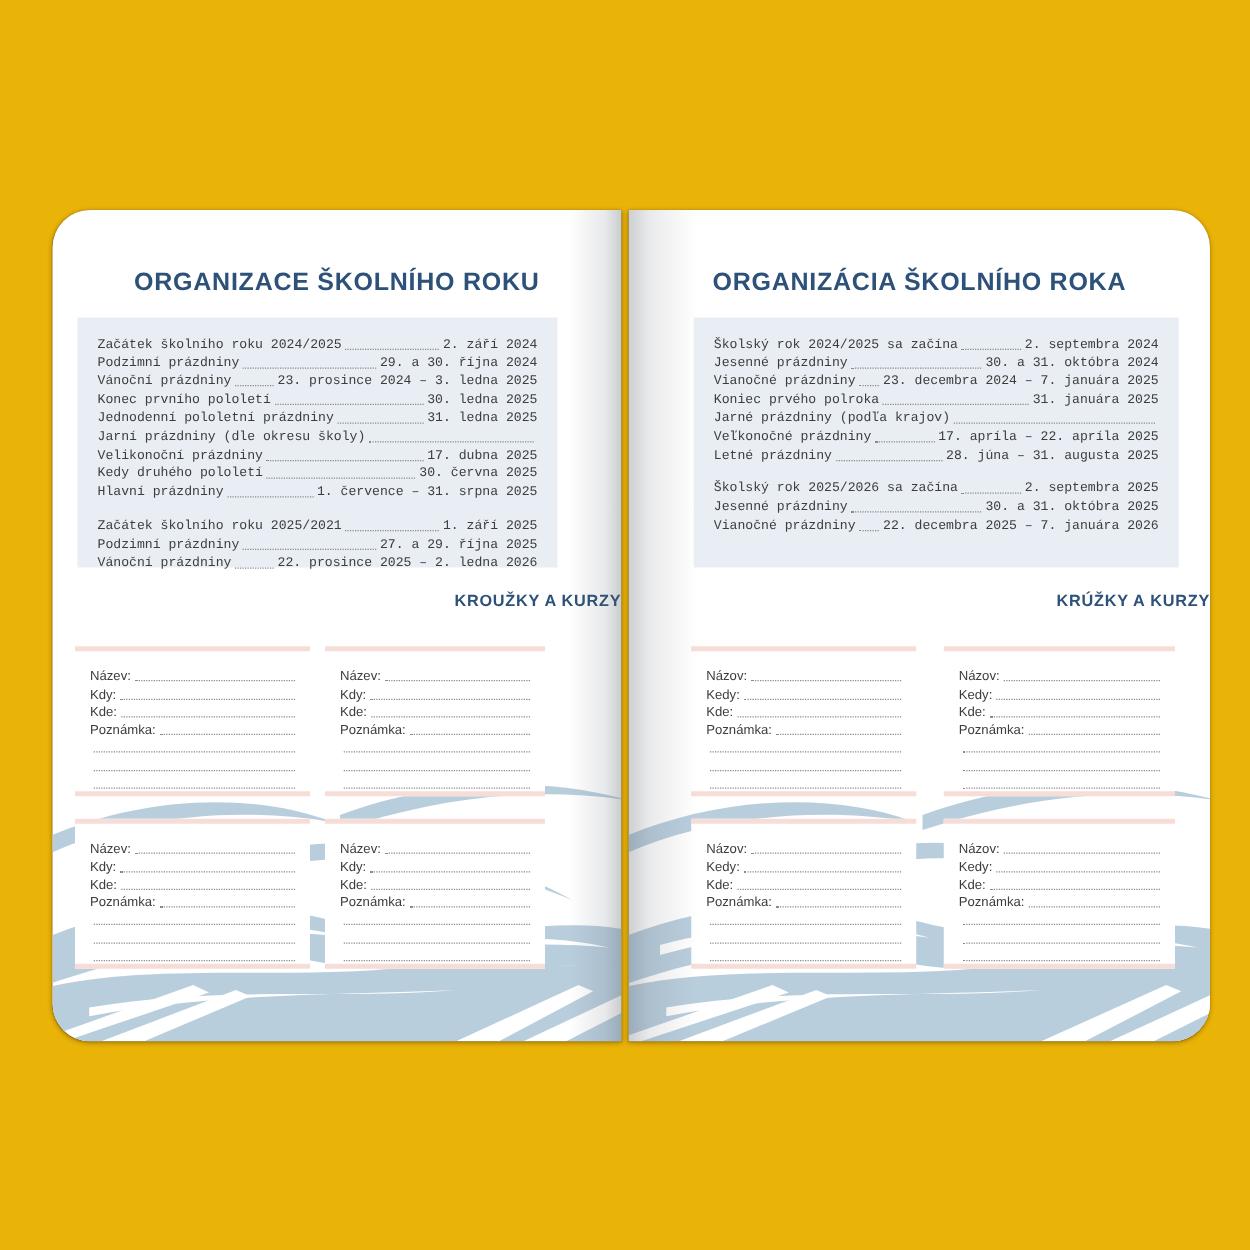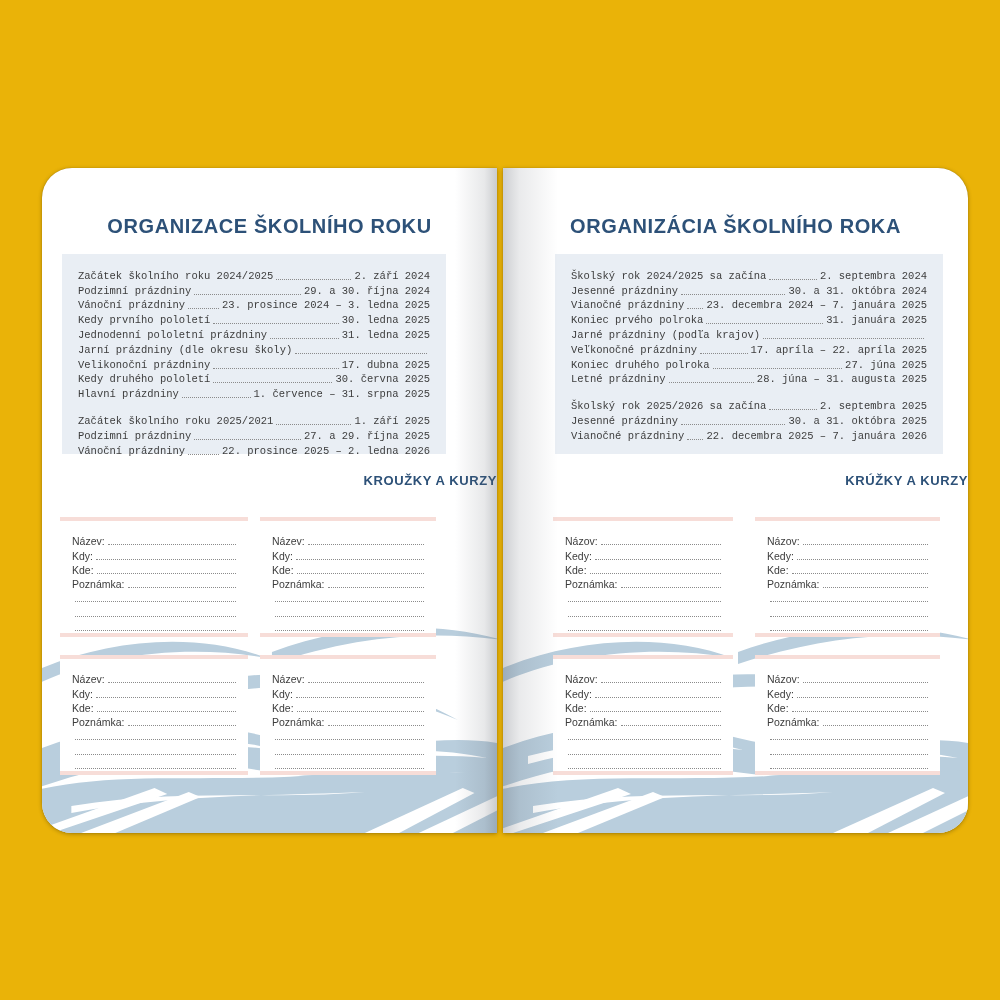--- a/index.html
+++ b/index.html
@@ -77,21 +77,21 @@
               <span class="slabel">Podzimní prázdniny</span>
               <span class="sleader"></span>
               <span class="sval">29. a 30. října 2024</span>
             </div>
             <div class="srow">
               <span class="slabel">Vánoční prázdniny</span>
               <span class="sleader"></span>
               <span class="sval">23. prosince 2024 – 3. ledna 2025</span>
             </div>
             <div class="srow">
-              <span class="slabel">Kedy prvního pololetí</span>
+              <span class="slabel">Konec prvního pololetí</span>
               <span class="sleader"></span>
               <span class="sval">30. ledna 2025</span>
             </div>
             <div class="srow">
               <span class="slabel">Jednodenní pololetní prázdniny</span>
               <span class="sleader"></span>
               <span class="sval">31. ledna 2025</span>
             </div>
             <div class="srow">
               <span class="slabel">Jarní prázdniny (dle okresu školy)</span>
@@ -287,25 +287,20 @@
             <div class="srow">
               <span class="slabel">Jarné prázdniny (podľa krajov)</span>
               <span class="sleader"></span>
             </div>
             <div class="srow">
               <span class="slabel">Veľkonočné prázdniny</span>
               <span class="sleader"></span>
               <span class="sval">17. apríla – 22. apríla 2025</span>
             </div>
             <div class="srow">
-              <span class="slabel">Koniec druhého polroka</span>
-              <span class="sleader"></span>
-              <span class="sval">27. júna 2025</span>
-            </div>
-            <div class="srow">
               <span class="slabel">Letné prázdniny</span>
               <span class="sleader"></span>
               <span class="sval">28. júna – 31. augusta 2025</span>
             </div>
           </div>
         <div class="sched sched2">
             <div class="srow">
               <span class="slabel">Školský rok 2025/2026 sa začína</span>
               <span class="sleader"></span>
               <span class="sval">2. septembra 2025</span>

